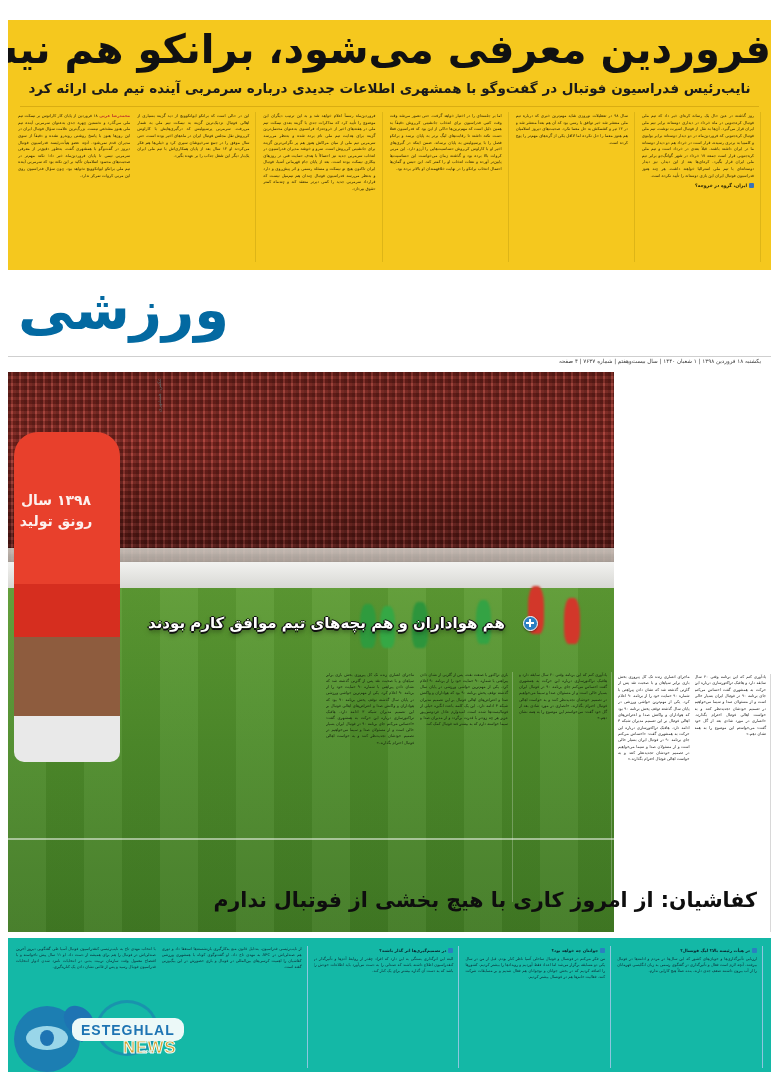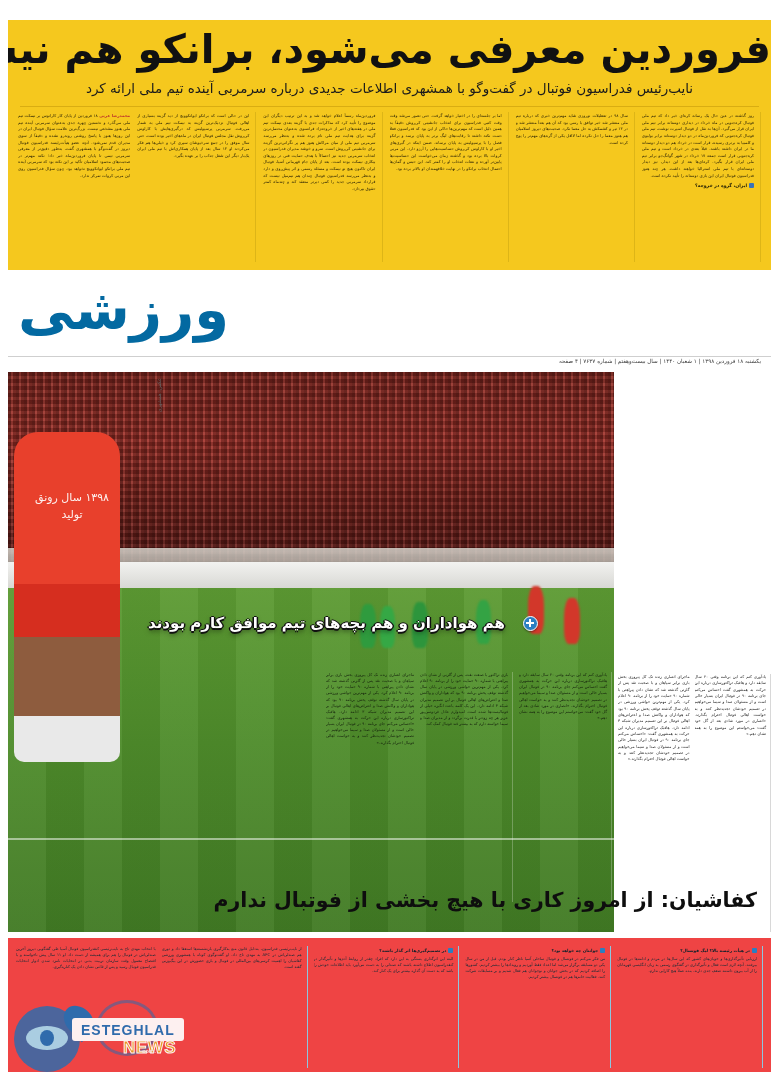--- a/index.html
+++ b/index.html
@@ -12,21 +12,21 @@
   .top-banner{position:absolute;left:8px;top:20px;width:763px;height:250px;background:#f5c81e;}
   .head-main{
     position:absolute;left:0;top:6px;width:100%;
     text-align:center;color:#111;
     font-size:40px;font-weight:bold;letter-spacing:-1px;
     direction:rtl;line-height:1.15;white-space:nowrap;
   }
   .head-sub{
     position:absolute;left:0;top:60px;width:100%;
     text-align:center;color:#1b1b1b;
-    font-size:13.5px;font-weight:normal;direction:rtl;white-space:nowrap;
+    font-size:13.5px;font-weight:bold;direction:rtl;white-space:nowrap;
   }
   .banner-divider{position:absolute;left:12px;top:86px;width:739px;height:1px;background:#d9ad12;}
 
   
   .yellow-cols{position:absolute;left:10px;top:92px;width:743px;height:150px;display:flex;flex-direction:row-reverse;gap:7px;}
   .ycol{flex:1;direction:rtl;text-align:justify;font-size:4.1px;line-height:1.62;color:#2a2205;overflow:hidden;
         position:relative;padding-top:1px;}
   .ycol + .ycol{border-right:1px solid #ddb517;padding-right:6px;}
   .byline{color:#c0392b;font-weight:bold;}
   .ysub{display:block;font-weight:bold;color:#1d1a05;font-size:4.6px;margin:3px 0 1px;}
@@ -72,21 +72,21 @@
       repeating-linear-gradient(90deg, rgba(255,255,255,.045) 0 38px, rgba(0,0,0,.045) 38px 76px),
       linear-gradient(180deg,#5d9b33 0%, #4e8c2b 45%, #417a24 100%);}
   .pitch-line{position:absolute;left:0;top:250px;width:100%;height:2px;background:rgba(255,255,255,.5);}
   .blur-player{position:absolute;border-radius:40% 40% 30% 30%;filter:blur(1.3px);}
 
   
   .fg{position:absolute;filter:blur(.15px);}
   .side-player{position:absolute;left:6px;top:60px;width:106px;height:330px;
     background:linear-gradient(180deg,#e8402c 0 46%, #d62e1f 46% 62%, #8e5c3e 62% 86%, #e9e9e9 86% 100%);
     border-radius:24px 24px 10px 10px;filter:blur(.5px);}
-  .side-text{position:absolute;left:16px;top:118px;width:96px;text-align:center;color:#fff;font-size:11px;font-weight:normal;direction:rtl;line-height:1.5;opacity:.92;}
+  .side-text{position:absolute;left:0;top:118px;width:96px;text-align:center;color:#fff;font-size:14px;font-weight:bold;direction:rtl;line-height:1.5;opacity:.92;}
 
   
   .photo-head{
     position:absolute;right:16px;top:96px;width:330px;text-align:right;direction:rtl;
     color:#ffffff;font-size:40px;font-weight:bold;line-height:1.28;letter-spacing:-1px;
     text-shadow:
       -2px 0 0 #111, 2px 0 0 #111, 0 -2px 0 #111, 0 2px 0 #111,
       -3px 2px 0 #111, 3px 2px 0 #111, 0 4px 7px rgba(0,0,0,.55);
   }
   .photo-head .l2{display:block;}
@@ -109,21 +109,21 @@
   .rcol{flex:1;direction:rtl;text-align:justify;font-size:3.9px;line-height:1.62;color:#1d1d1d;overflow:hidden;}
   .rcol + .rcol{border-right:1px solid #d8d8d8;padding-right:4px;}
 
   
   .photo-textcols{position:absolute;left:318px;top:300px;width:286px;height:230px;
      display:flex;flex-direction:row-reverse;gap:6px;}
   .pcol{flex:1;direction:rtl;text-align:justify;font-size:3.85px;line-height:1.6;color:#15220d;overflow:hidden;}
   .pcol + .pcol{border-right:1px solid rgba(255,255,255,.25);padding-right:4px;}
 
   
-  .bottom{position:absolute;left:8px;top:938px;width:763px;height:136px;background:#ef4444;}
+  .bottom{position:absolute;left:8px;top:938px;width:763px;height:136px;background:#14b8a6;}
   .bottom-head{
     position:absolute;right:14px;top:-50px;width:430px;text-align:right;direction:rtl;
     color:#0e0e0e;font-size:20.5px;font-weight:bold;white-space:nowrap;letter-spacing:-.5px;
   }
   .bottom-subbar{
     position:absolute;right:16px;top:-24px;width:424px;height:15px;background:#121212;
     display:flex;align-items:center;justify-content:flex-start;flex-direction:row-reverse;padding:0 6px;
   }
   .bottom-subbar span{color:#fff;font-size:7.6px;font-weight:bold;direction:rtl;white-space:nowrap;}
   .bcols{position:absolute;left:8px;top:8px;width:747px;height:122px;display:flex;flex-direction:row-reverse;gap:6px;}
@@ -131,21 +131,21 @@
   .bcol + .bcol{border-right:1px solid #8dc6df;padding-right:5px;}
   .bq{display:block;font-weight:bold;color:#08202b;margin:2px 0 1px;font-size:4.2px;}
   .qbadge{display:inline-block;width:5px;height:5px;background:#2a7fc1;border-radius:1px;margin-left:2px;vertical-align:middle;}
 
   
   .watermark{position:absolute;left:10px;top:1002px;width:176px;height:74px;opacity:.92;pointer-events:none;}
   .wm-circle{position:absolute;left:4px;top:4px;width:66px;height:66px;border-radius:50%;background:#1f6fb5;opacity:.85;}
   .wm-eye{position:absolute;left:16px;top:24px;width:42px;height:24px;border-radius:50%;background:#a5d9ef;}
   .wm-pupil{position:absolute;left:30px;top:28px;width:14px;height:16px;border-radius:50%;background:#1f6fb5;}
   .wm-pin{position:absolute;left:56px;top:2px;width:26px;height:34px;background:#1f6fb5;border-radius:50% 50% 50% 0;transform:rotate(-45deg);}
-  .wm-box{position:absolute;left:62px;top:16px;background:#fff;border-radius:3px;padding:2px 9px;}
+  .wm-box{position:absolute;left:62px;top:16px;background:#fff;border-radius:9px;padding:2px 9px;}
   .wm-box span{color:#1f6fb5;font-size:14px;font-weight:bold;letter-spacing:1px;font-family:"Liberation Sans",sans-serif;}
   .wm-news{position:absolute;left:66px;top:36px;color:#e8a020;font-size:17px;font-weight:bold;letter-spacing:.5px;
      -webkit-text-stroke:1px #fff;font-family:"Liberation Sans",sans-serif;padding-left:47px;}
   .wm-dotcom{position:absolute;left:132px;top:46px;color:#f0f4f7;font-size:6px;font-weight:bold;font-family:"Liberation Sans",sans-serif;}
   .wm-logo2{position:absolute;left:86px;top:-2px;width:62px;height:56px;border-radius:50%;border:3px solid rgba(31,111,181,.55);}
 
   .edge{position:absolute;left:0;top:0;width:779px;height:1080px;border:8px solid #fff;pointer-events:none;}
 </style>
 </head>
 <body>

